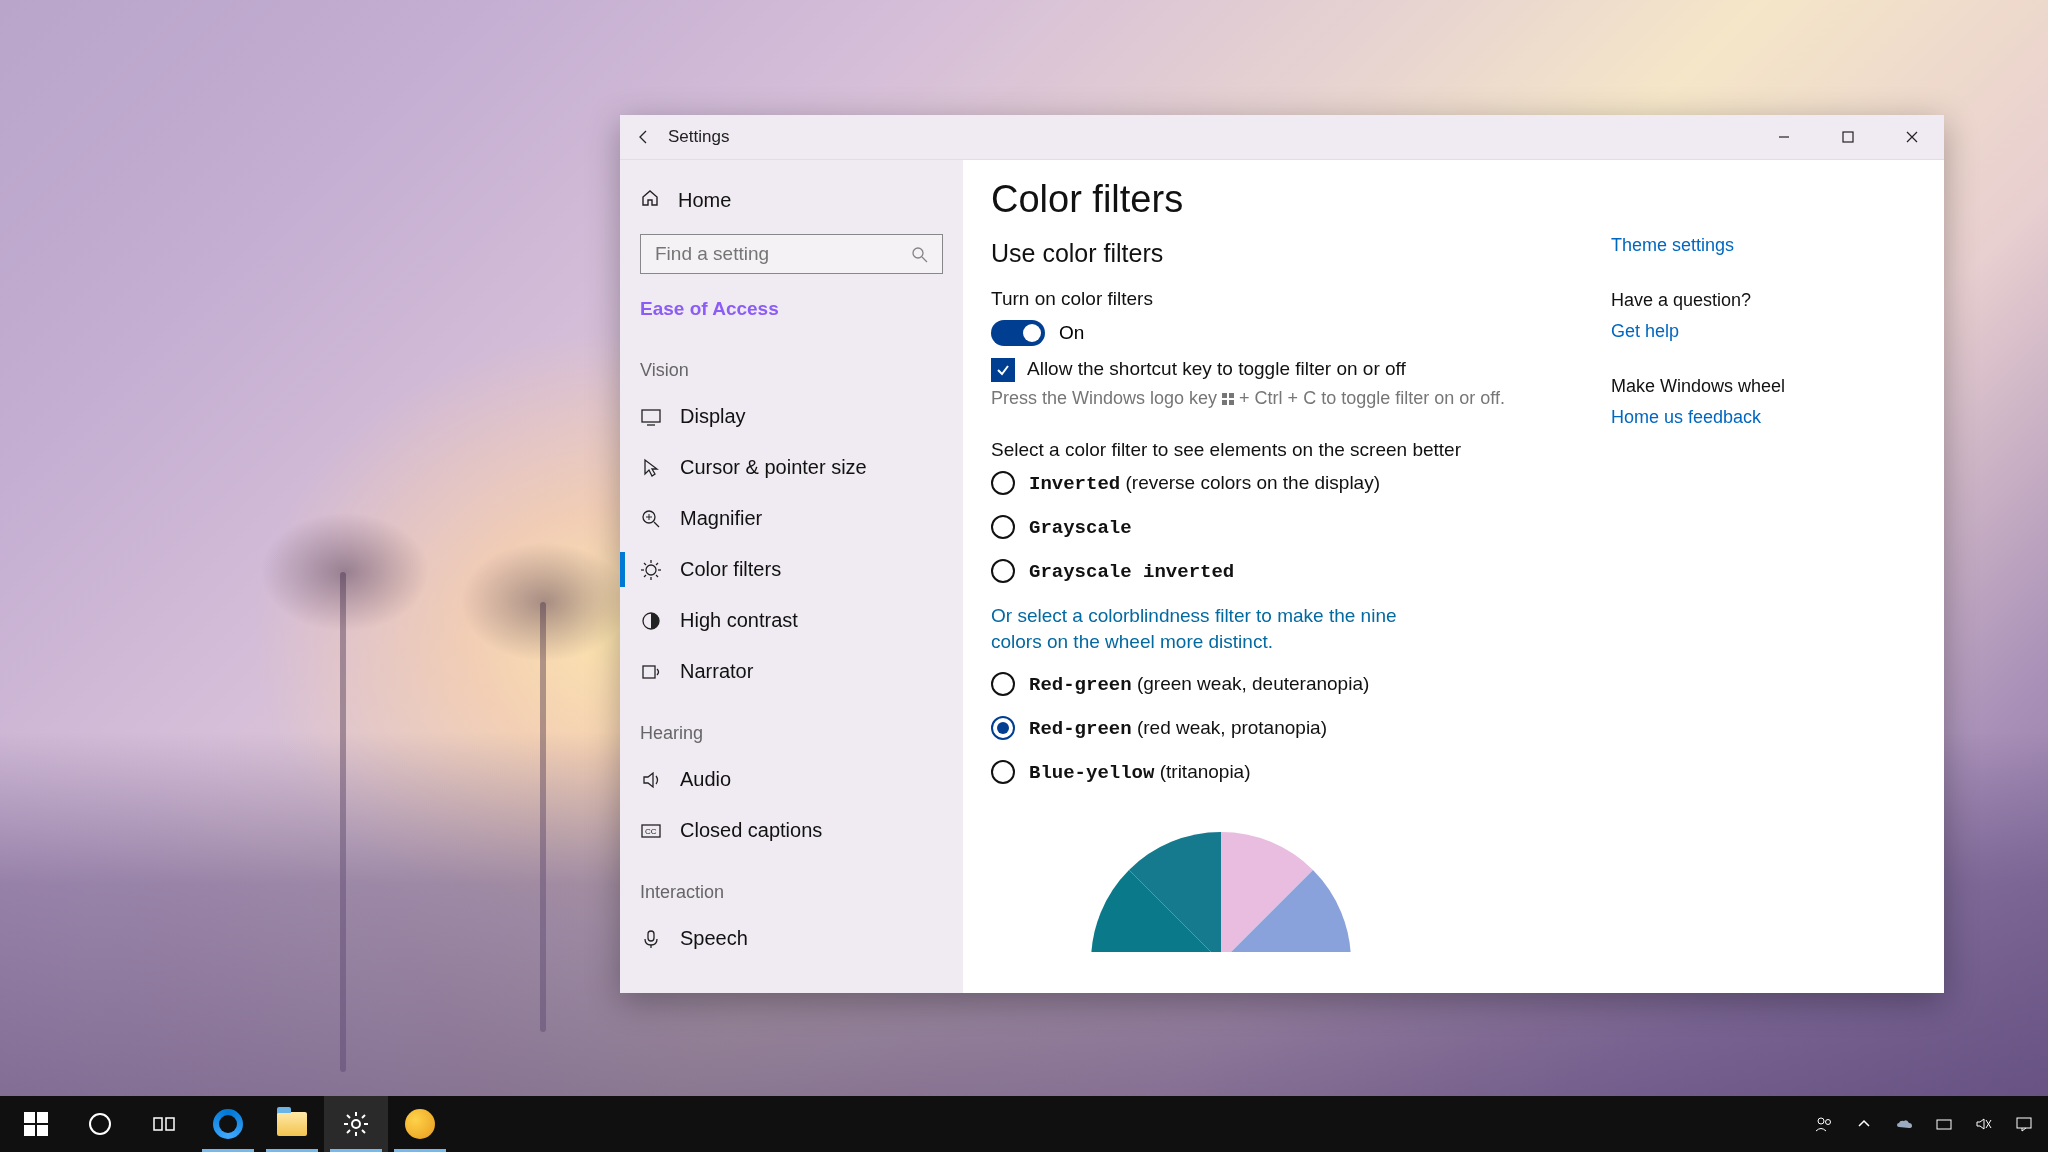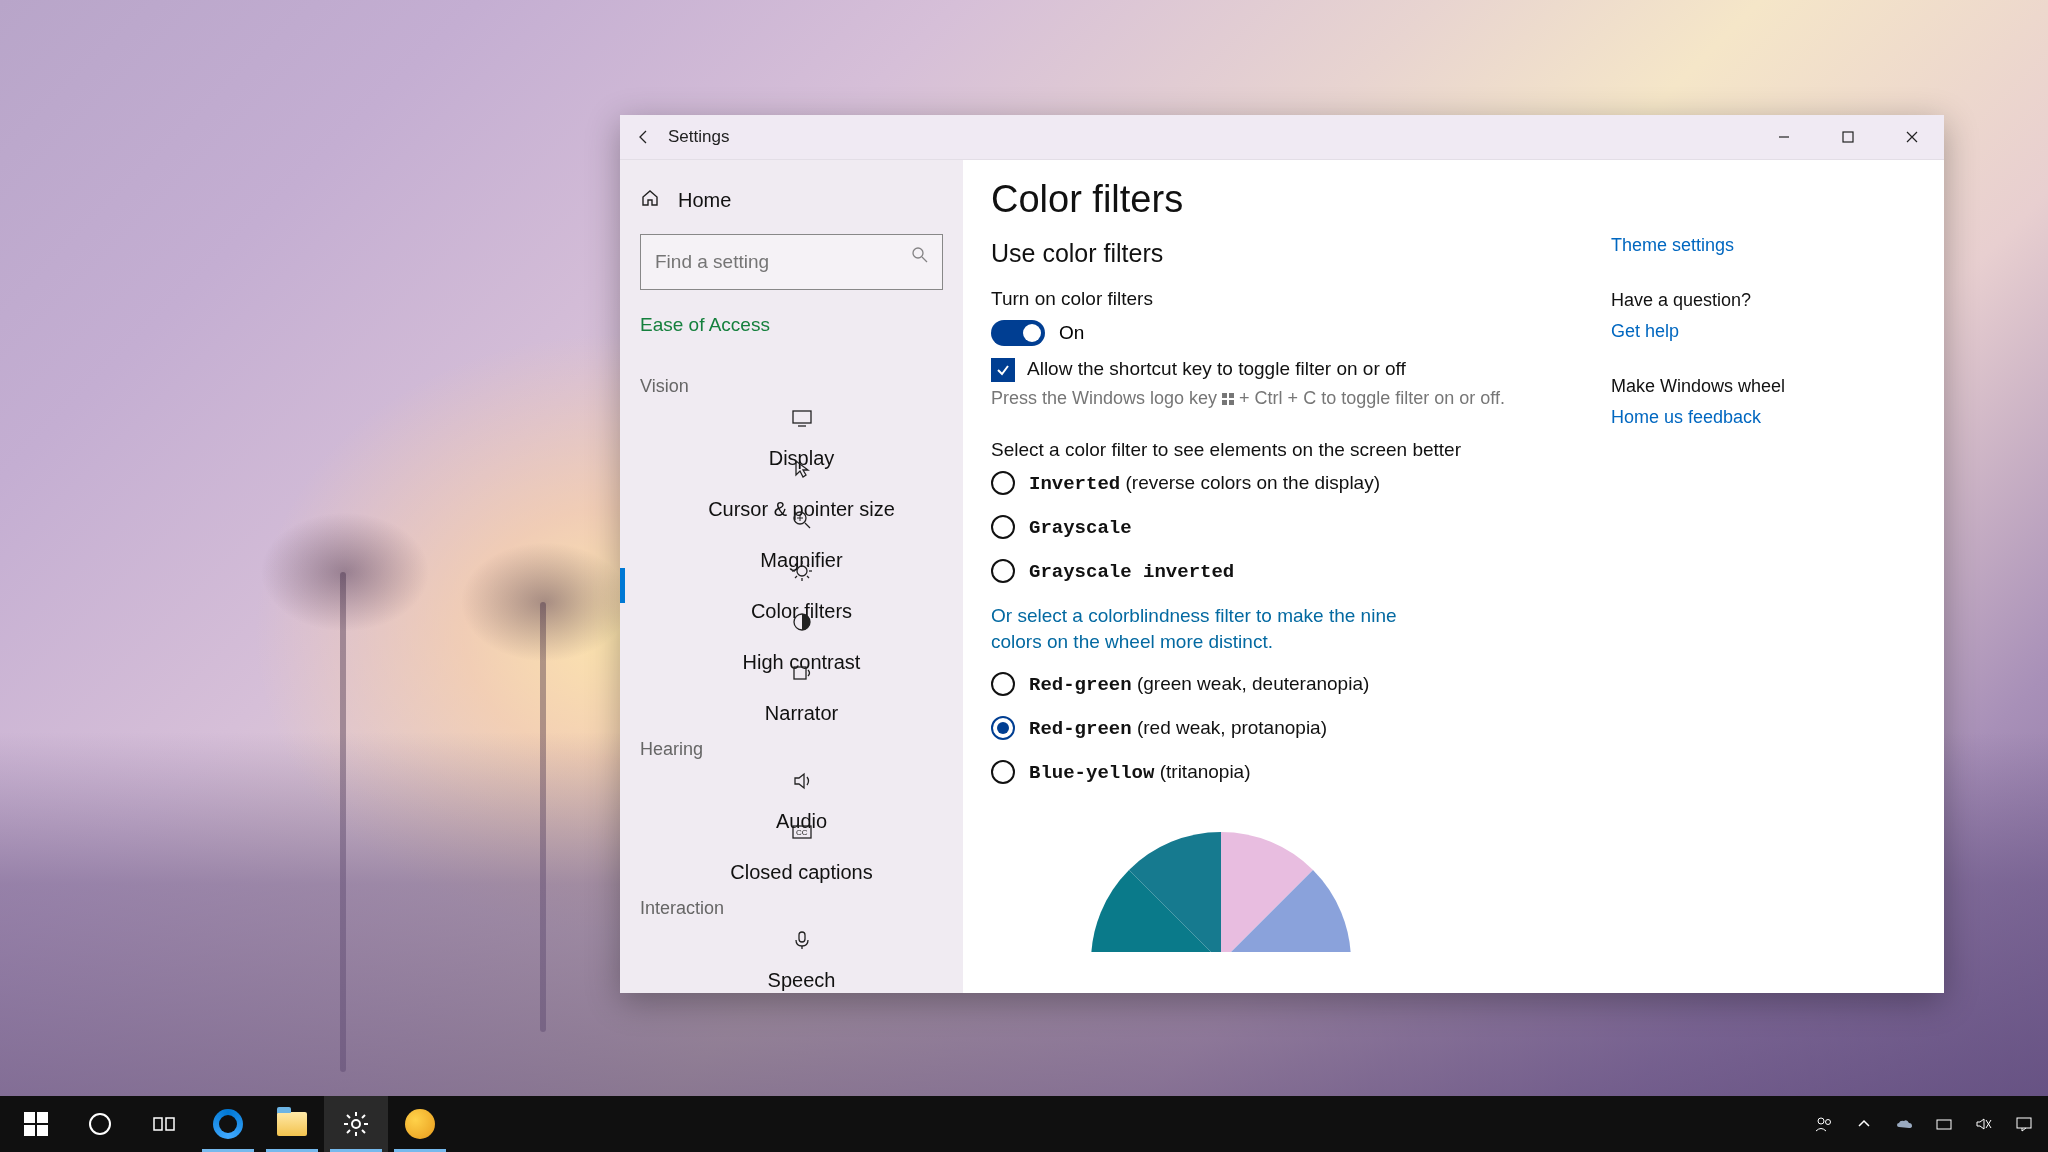--- a/index.html
+++ b/index.html
@@ -51,30 +51,30 @@
 
 
 .sidebar {
   width: 343px; background: rgba(228,218,232,.55);
   display:flex; flex-direction:column; padding-top:14px; overflow-y:auto;
 }
 .home-row { display:flex; align-items:center; height:52px; padding-left:20px; gap:18px; font-size:20px; color:#111; }
 .home-row svg { width:20px; height:20px; }
 .search-wrap { padding: 8px 20px 18px; }
 .search-box {
-  width:100%; height:56px; border:1px solid #888; background:rgba(255,255,255,.35);
+  width:100%; height:40px; border:1px solid #888; background:rgba(255,255,255,.35);
   padding:0 40px 0 14px; font-size:19px; color:#555; position:relative;
 }
 .search-wrap { position:relative; }
 .search-icon { position:absolute; right:34px; top:20px; width:18px; height:18px; opacity:.7; }
-.section-label { font-size:19px; font-weight:400; padding:6px 20px 14px; color:#15803d; }
+.section-label { font-size:19px; font-weight:700; padding:6px 20px 14px; color:#8b5cf6; }
 .group-label { font-size:18px; color:#666; padding:26px 20px 10px; }
 .nav-item {
   display:flex; align-items:center; height:51px; padding-left:20px; gap:18px;
-  font-size:20px; color:#111; position:relative; cursor:default;flex-direction:column;
+  font-size:20px; color:#111; position:relative; cursor:default;
 }
 .nav-item.active::before {
   content:""; position:absolute; left:0; top:8px; bottom:8px; width:5px; background:#0078d4;
 }
 .nav-item .nav-icon { width:22px; height:22px; flex-shrink:0; display:flex; align-items:center; justify-content:center; }
 .nav-item .nav-icon svg { width:22px; height:22px; }
 
 
 .main { flex:1; background:#fff; padding:18px 28px 0 28px; overflow:hidden; display:flex; }
 .content { flex:1; max-width:620px; }

